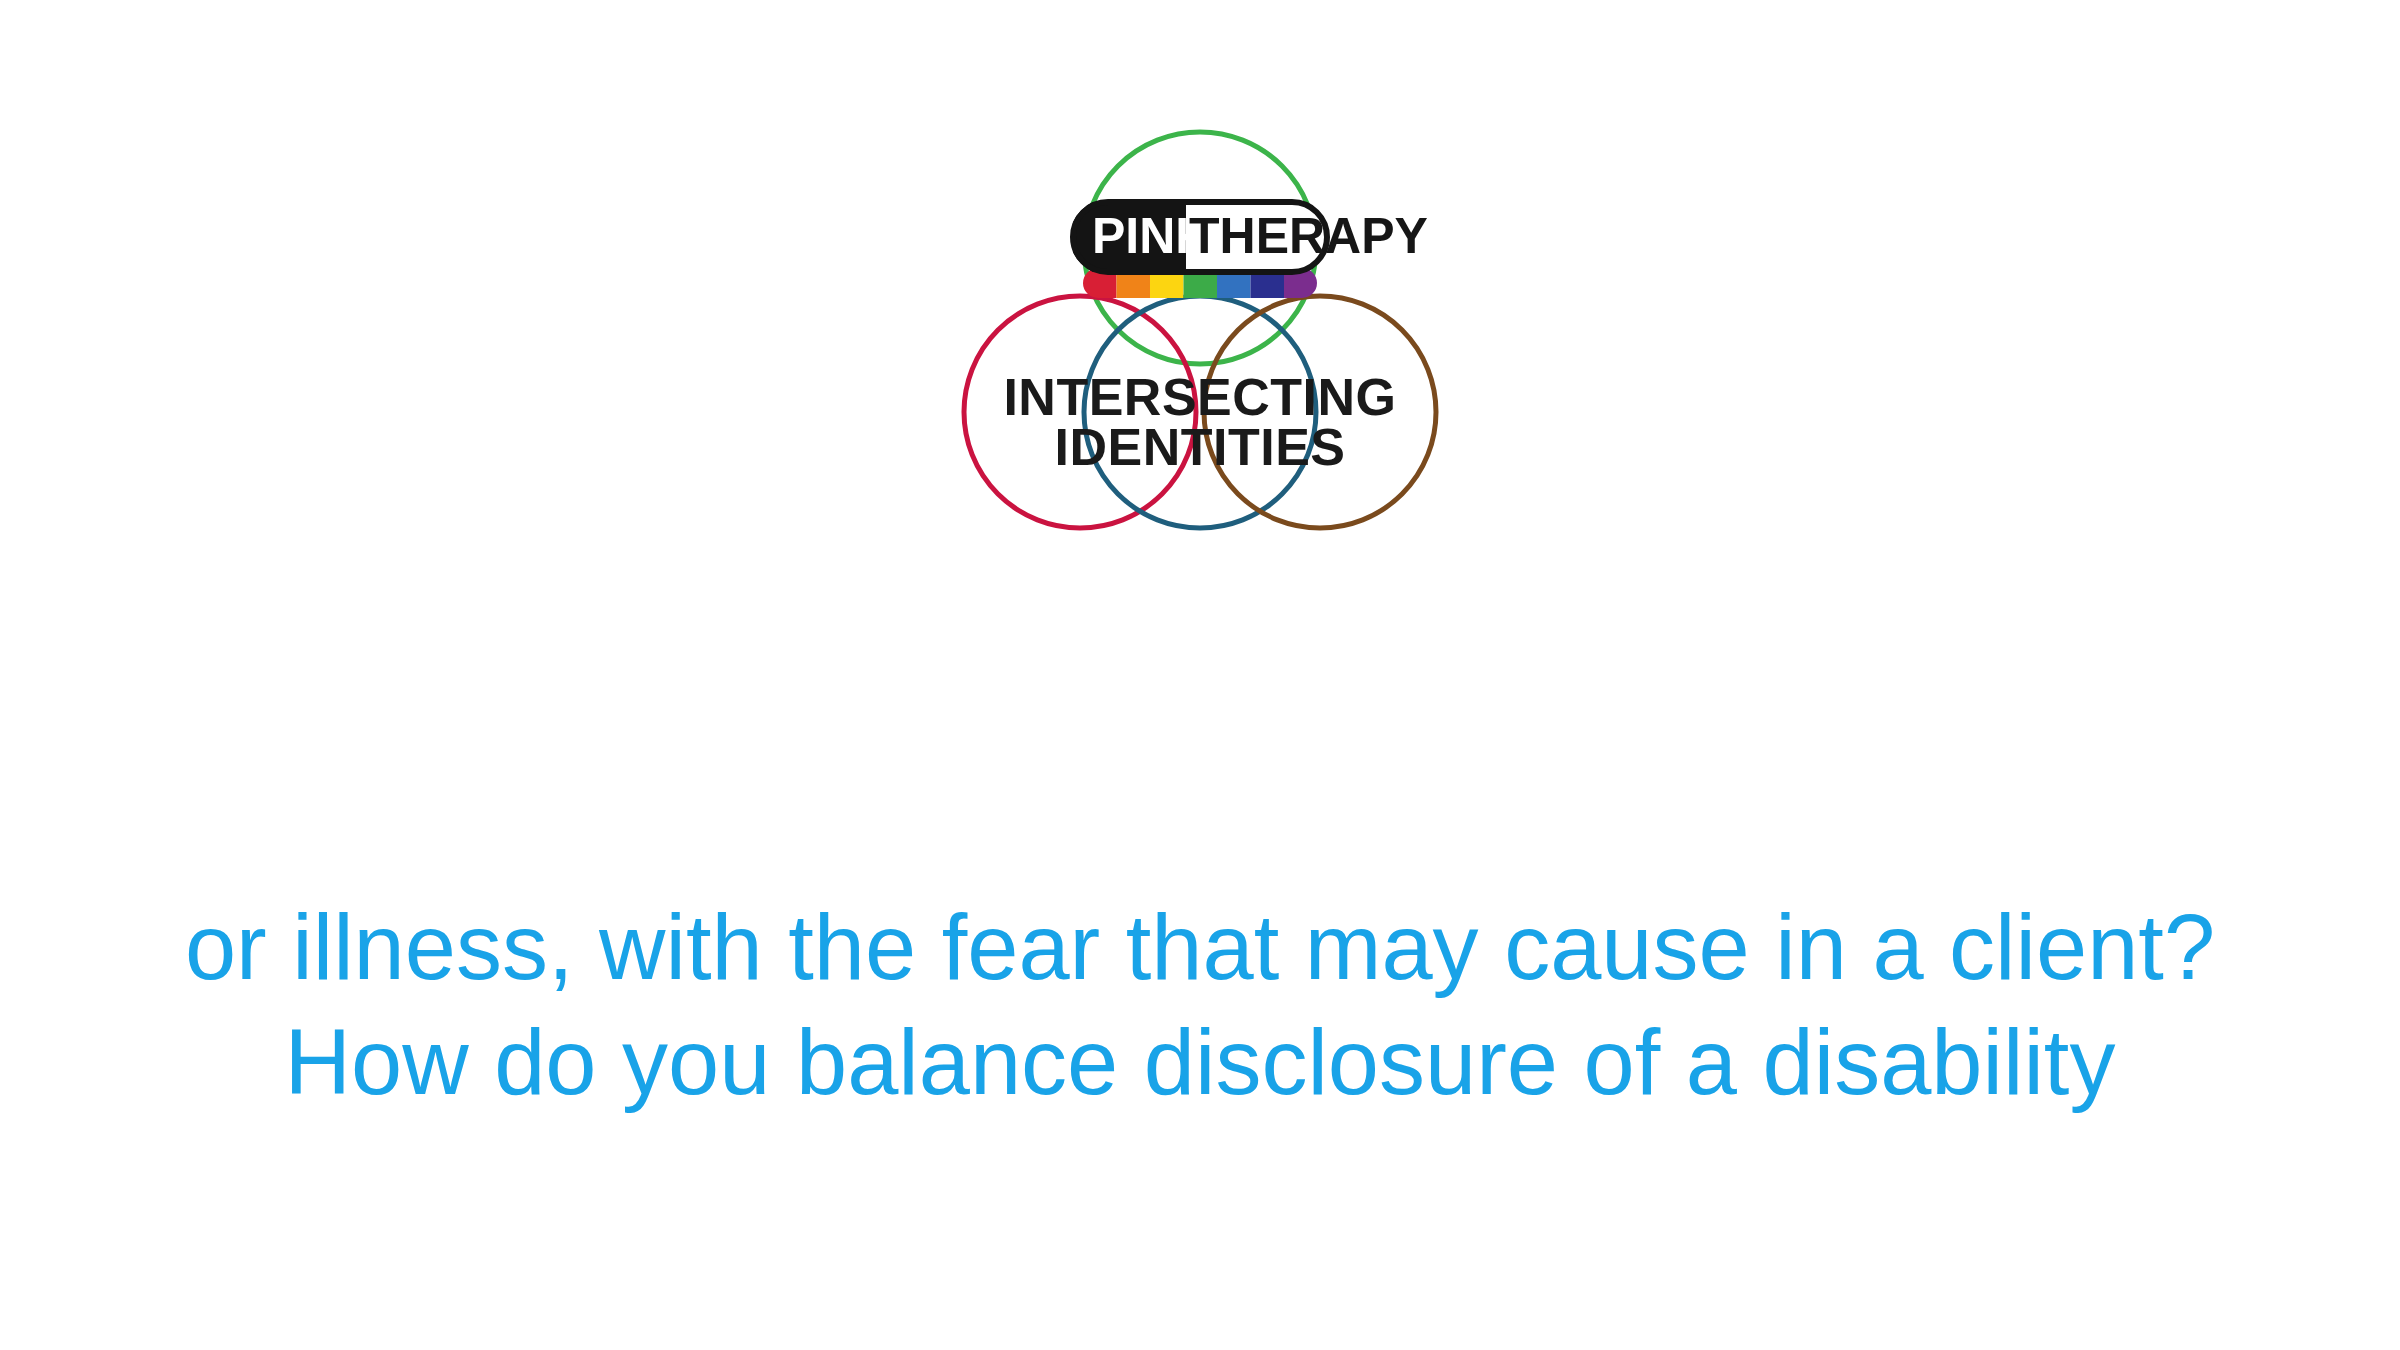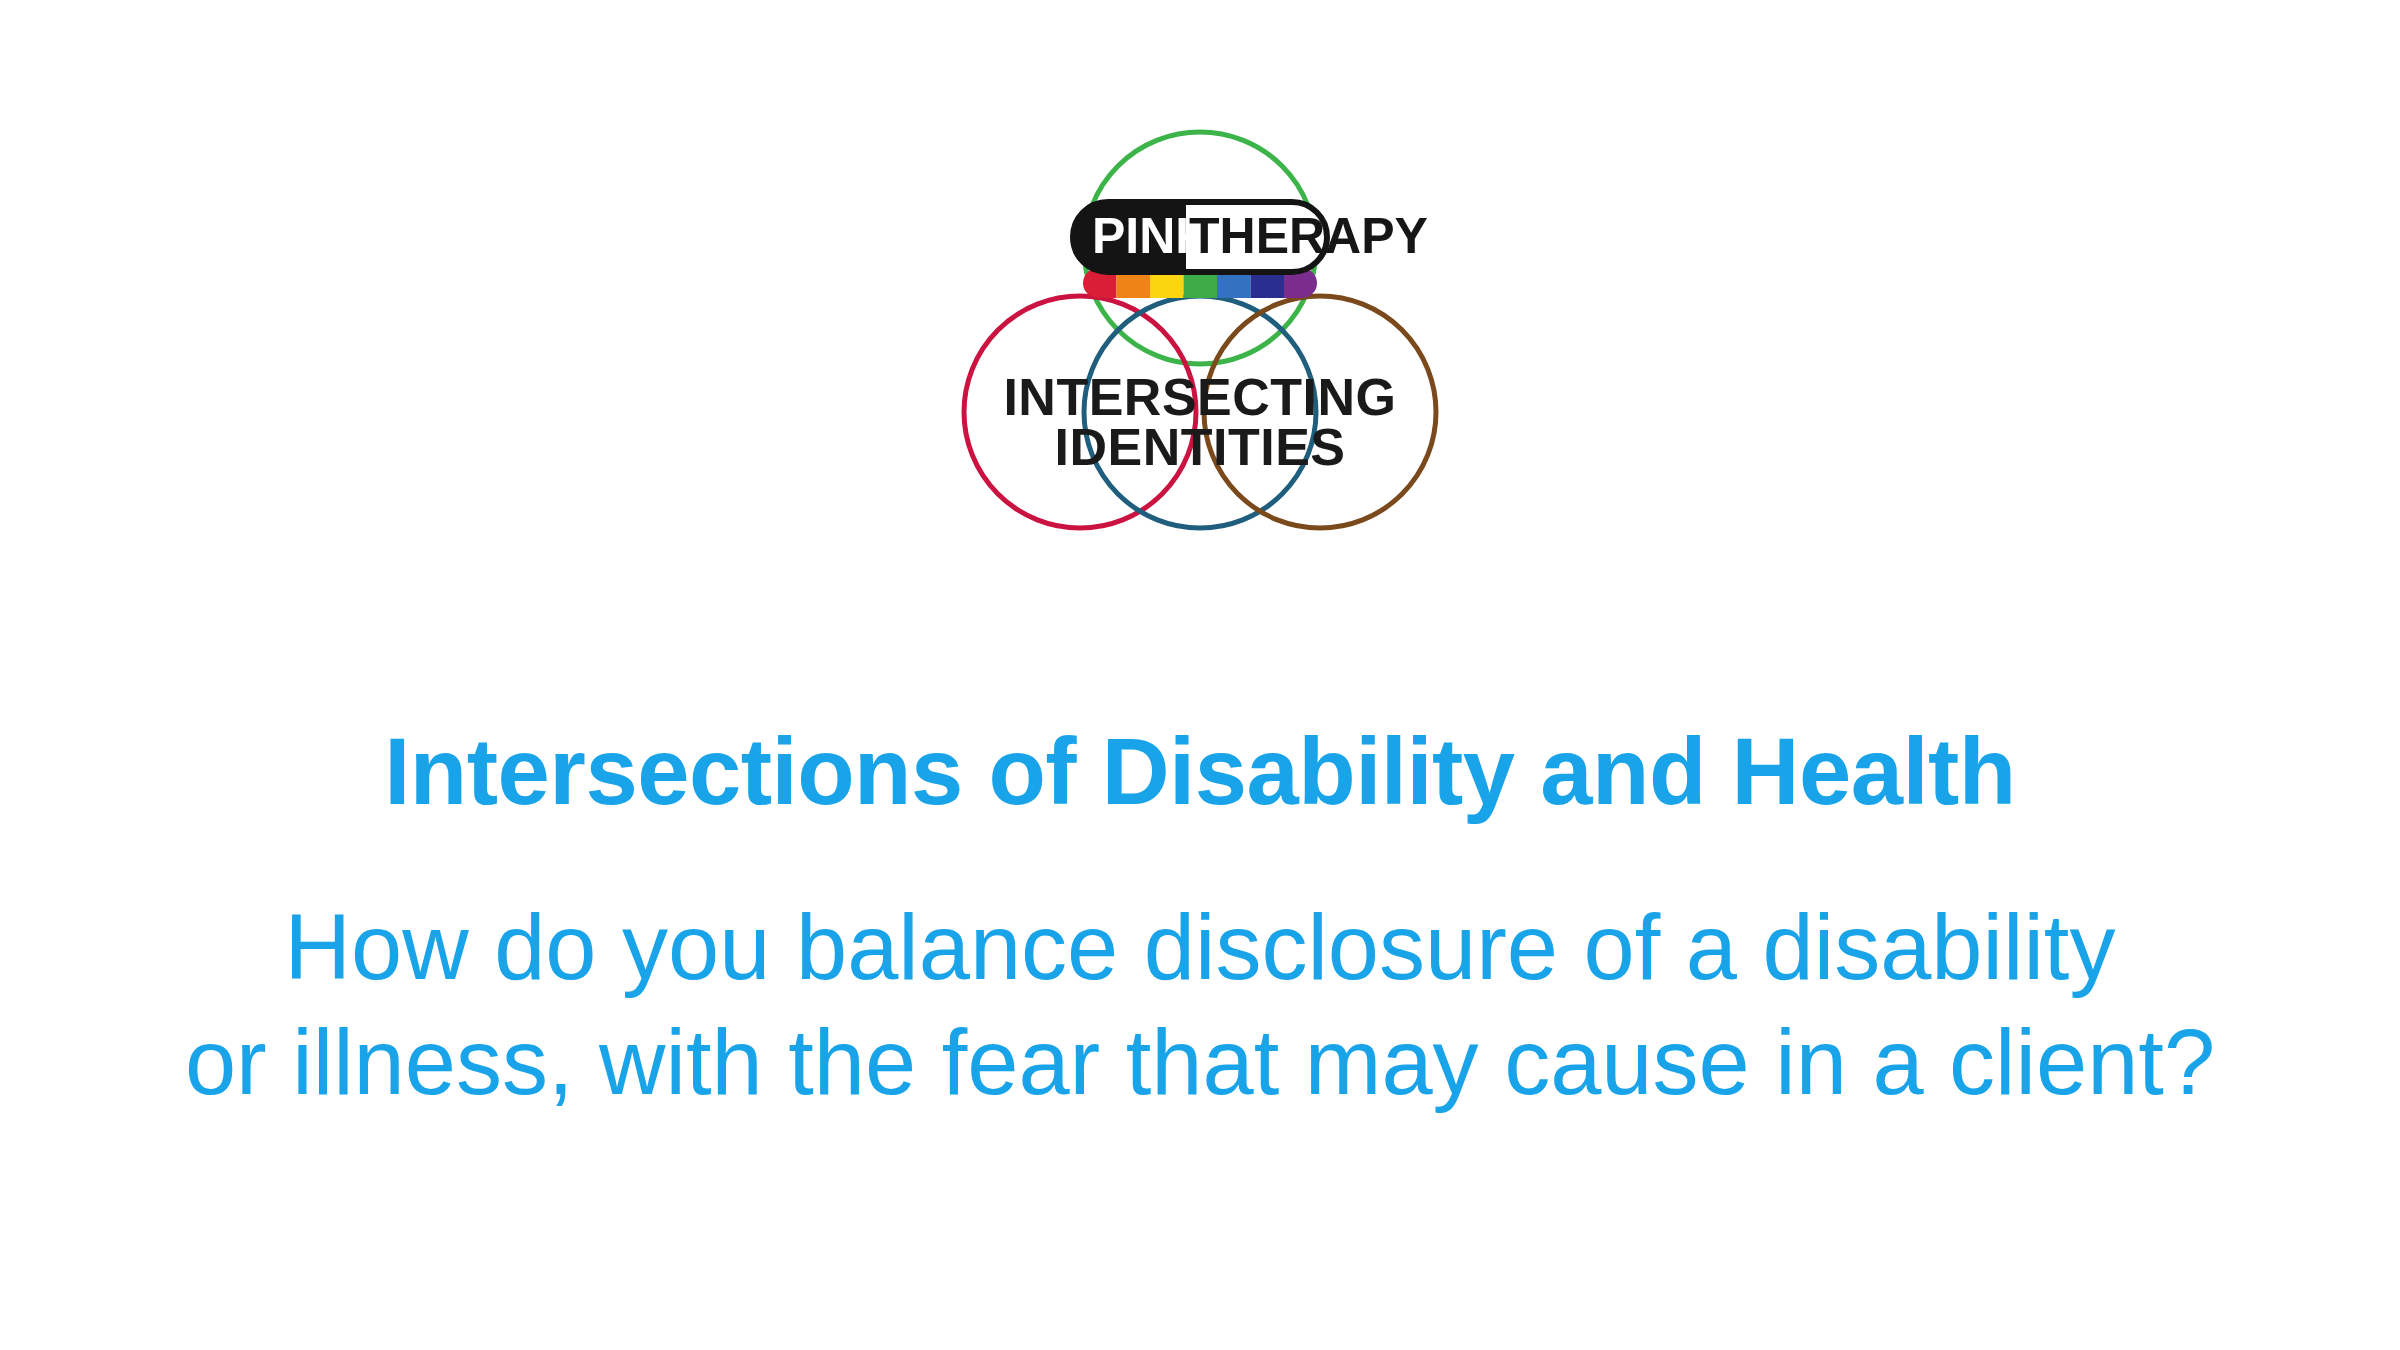--- a/index.html
+++ b/index.html
@@ -131,20 +131,19 @@
       </g>
 
       <text class="pill-text-light" x="152" y="133" font-size="50">PINK</text>
       <text class="pill-text-dark" x="249" y="133" font-size="50">THERAPY</text>
 
       <text class="ii-word" x="260" y="295" font-size="52" text-anchor="middle">INTERSECTING</text>
       <text class="ii-word" x="260" y="345" font-size="52" text-anchor="middle">IDENTITIES</text>
     </svg>
   </div>
 
-  <h1 id="headline">Intersections of Disability and Health</h1>
 
   <div id="subhead">
+    <span class="line">or illness, with the fear that may cause in a client?</span>
     <span class="line">How do you balance disclosure of a disability</span>
-    <span class="line">or illness, with the fear that may cause in a client?</span>
   </div>
 
 </div>
 
 </body></html>

